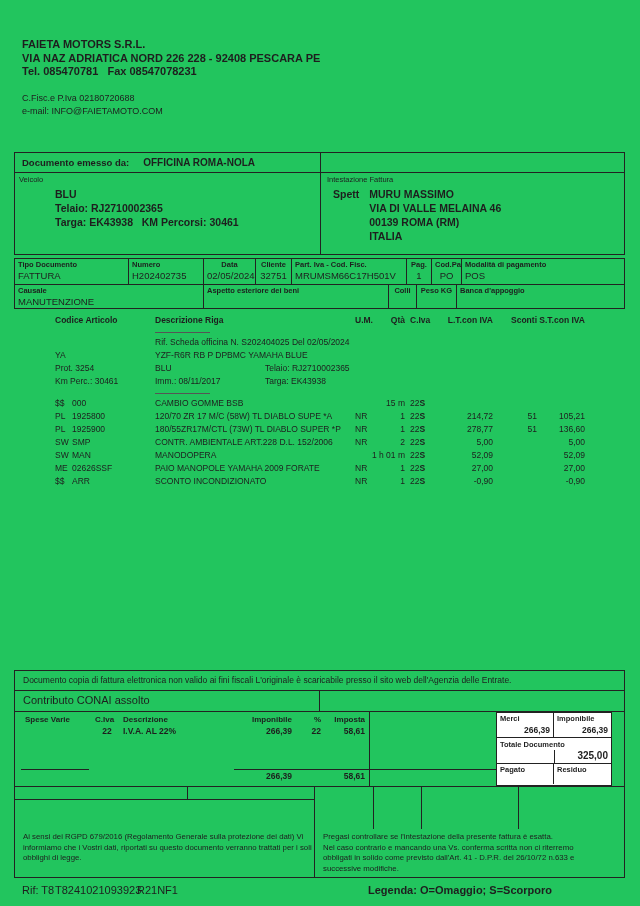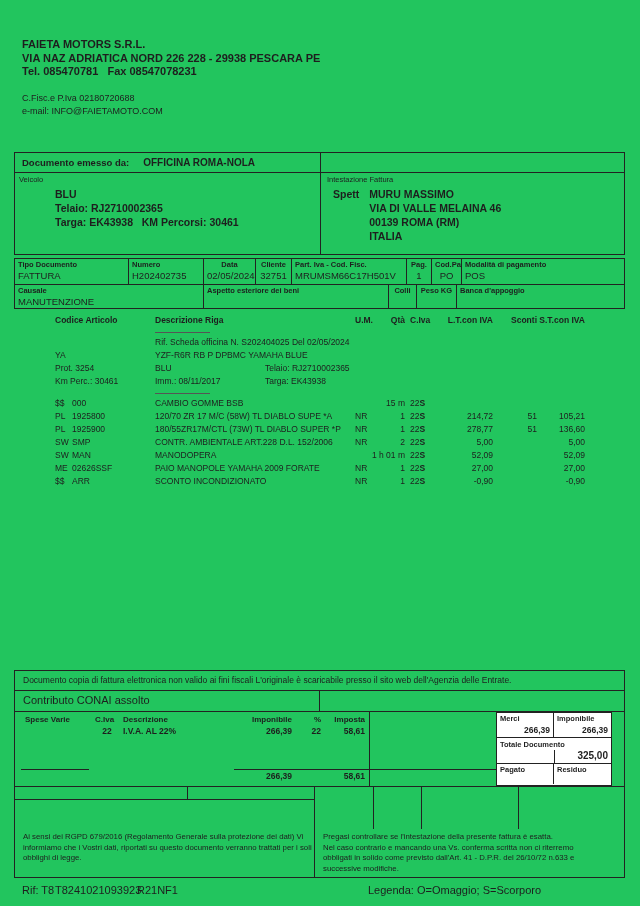--- a/index.html
+++ b/index.html
@@ -96,30 +96,30 @@
   .fb4-rc4 { flex:1; border-right:none; }
   .fb5 { flex:1; display:flex; }
   .fb5-left { width:300px; border-right:1px solid #222; padding:3px 8px; overflow:hidden; }
   .fb5-right { flex:1; padding:3px 8px; overflow:hidden; }
   .notice-line { font-size:7.8px; line-height:10.5px; white-space:nowrap; }
 
   
   .bottom-line { position:absolute; top:884px; left:0; width:640px; height:14px; font-size:11px; }
   .bl-abs { position:absolute; white-space:nowrap; }
   .bl-rif { left:22px; } .bl-num { left:55px; } .bl-code { left:137px; }
-  .bl-legend { left:320px; font-weight:normal;padding-left:48px; }
+  .bl-legend { left:320px; font-weight:bold;padding-left:48px; }
 </style>
 </head>
 <body>
 
 <div class="page">
 
   <div class="company">
     <div class="pre">FAIETA MOTORS S.R.L.</div>
-    <div class="pre">VIA NAZ ADRIATICA NORD 226 228 - 29938 PESCARA PE</div>
+    <div class="pre">VIA NAZ ADRIATICA NORD 226 228 - 92408 PESCARA PE</div>
     <div class="pre">Tel. 085470781   Fax 08547078231</div>
   </div>
   <div class="fiscal">
     <div>C.Fisc.e P.Iva 02180720688</div>
     <div>e-mail: INFO@FAIETAMOTO.COM</div>
   </div>
 
   <div class="box-head">
     <div class="row-issued">
       <div class="issued-left">

